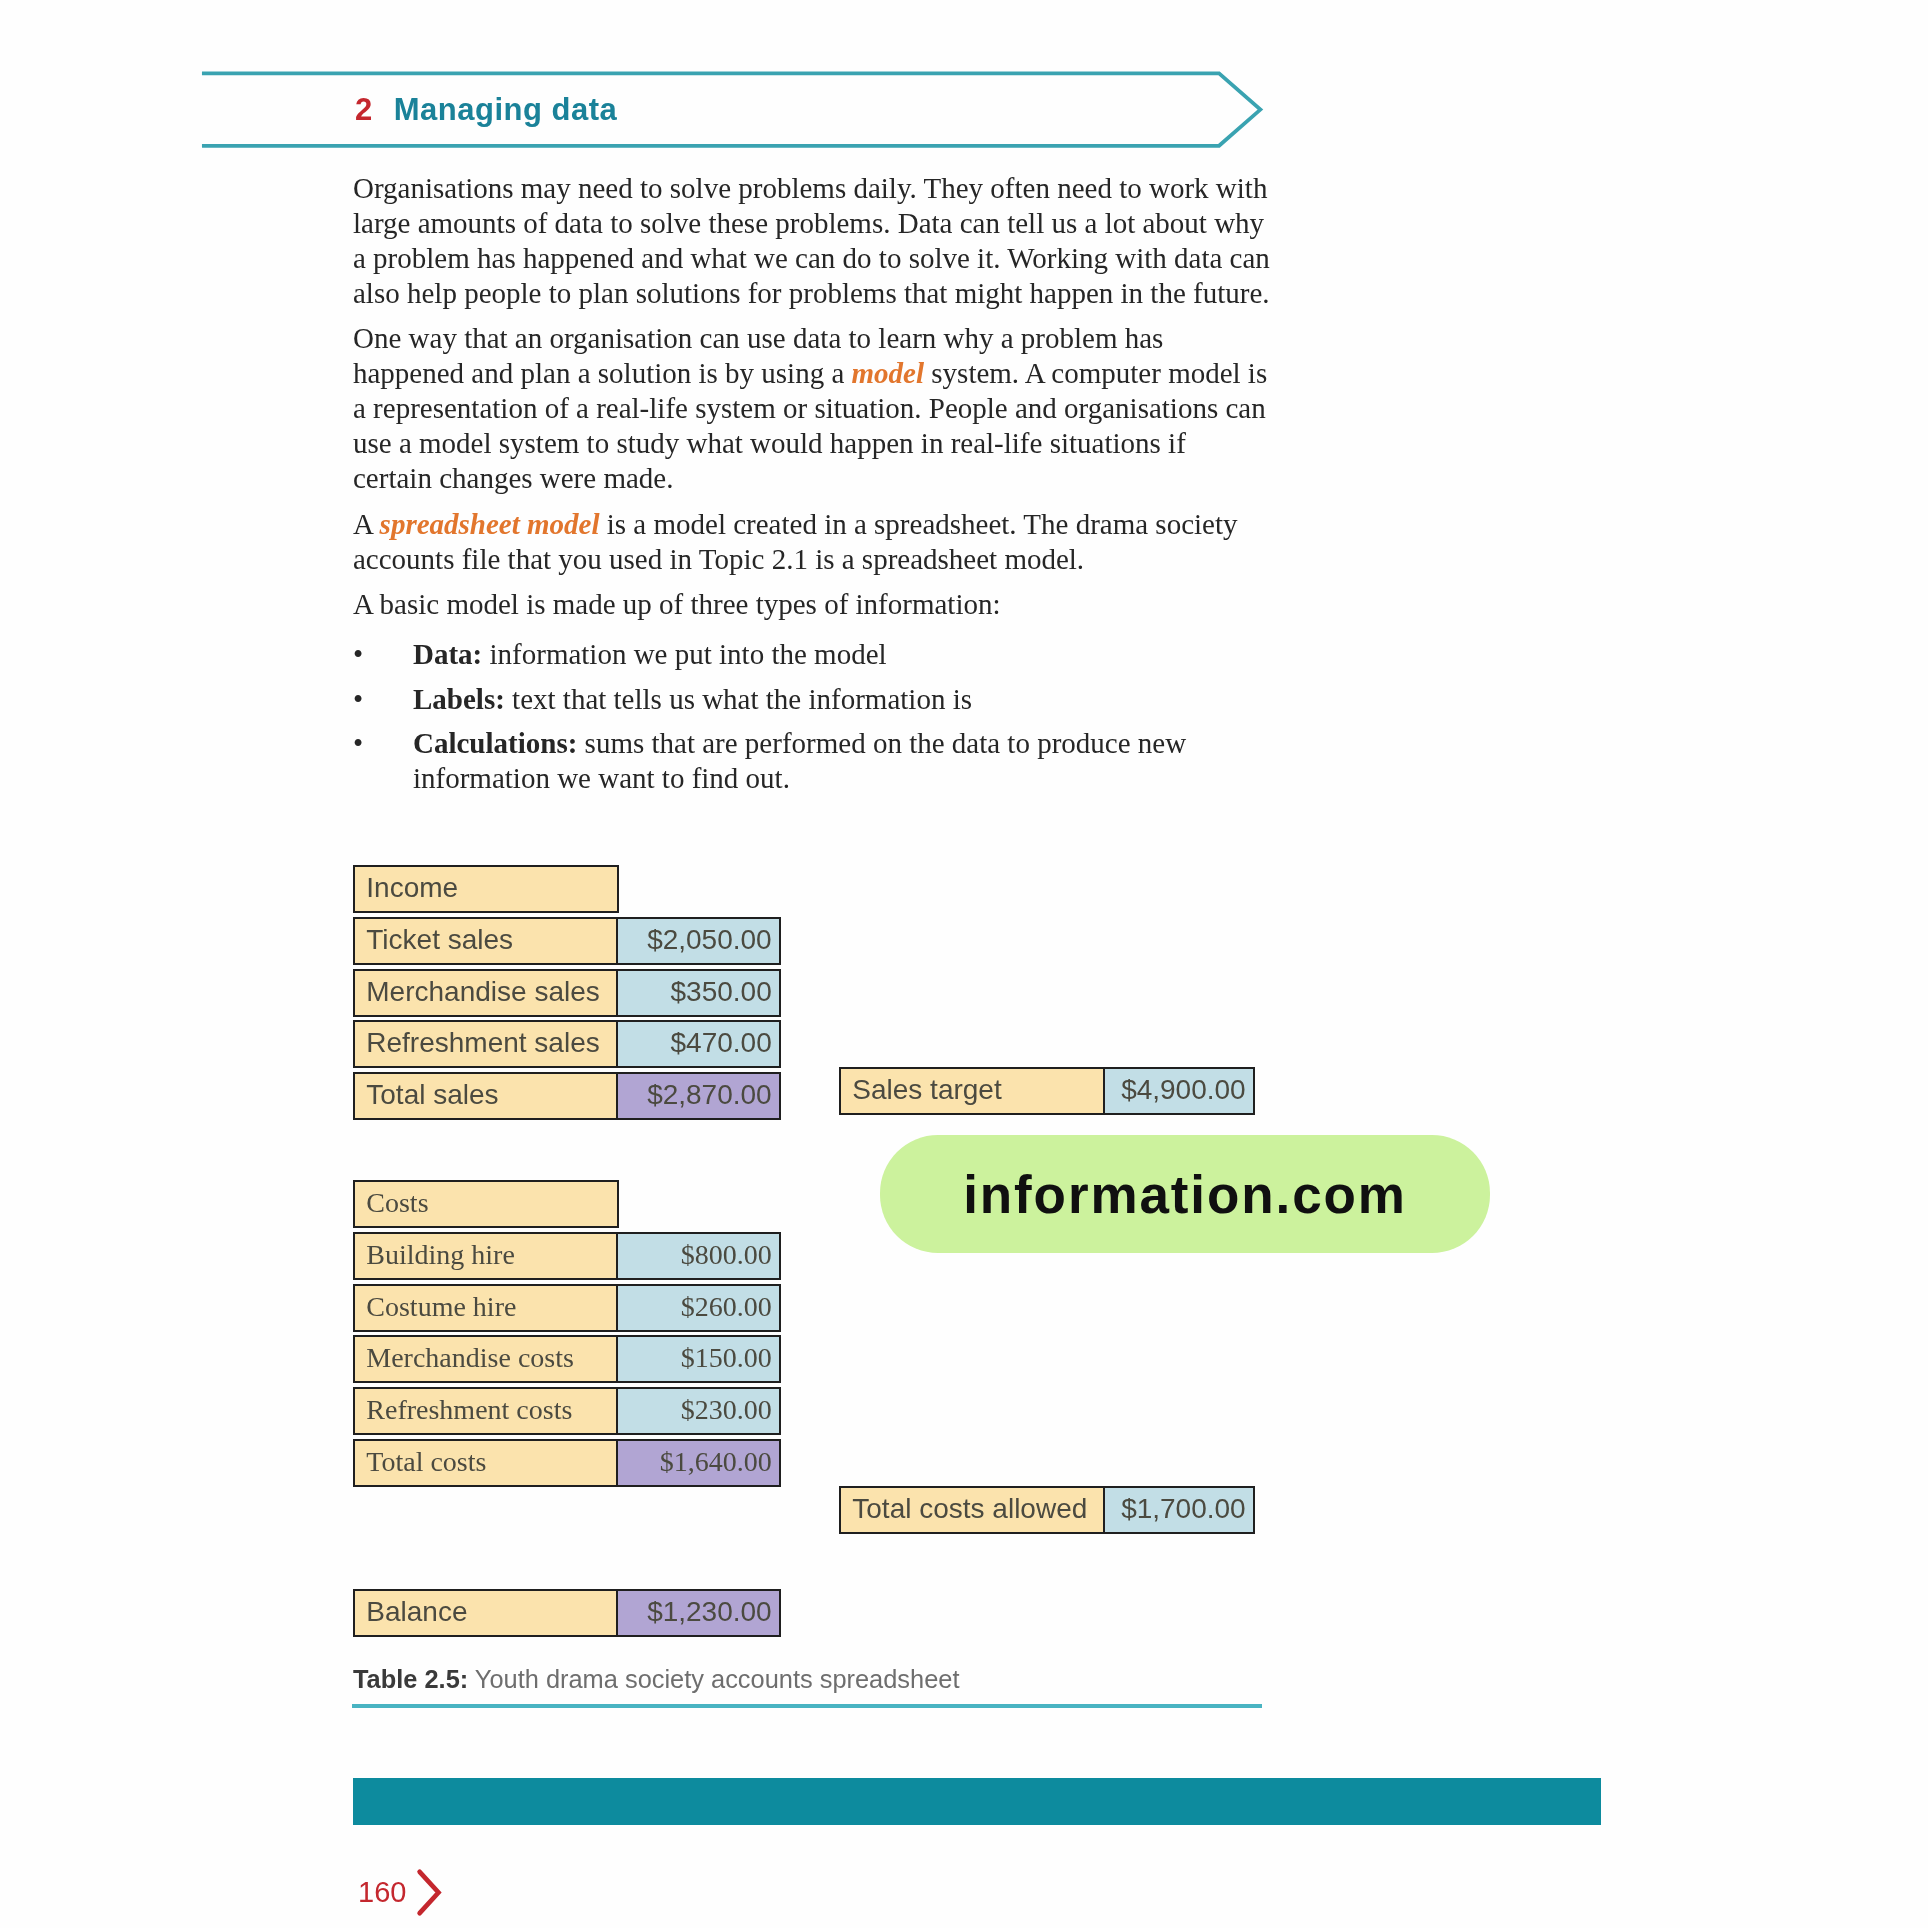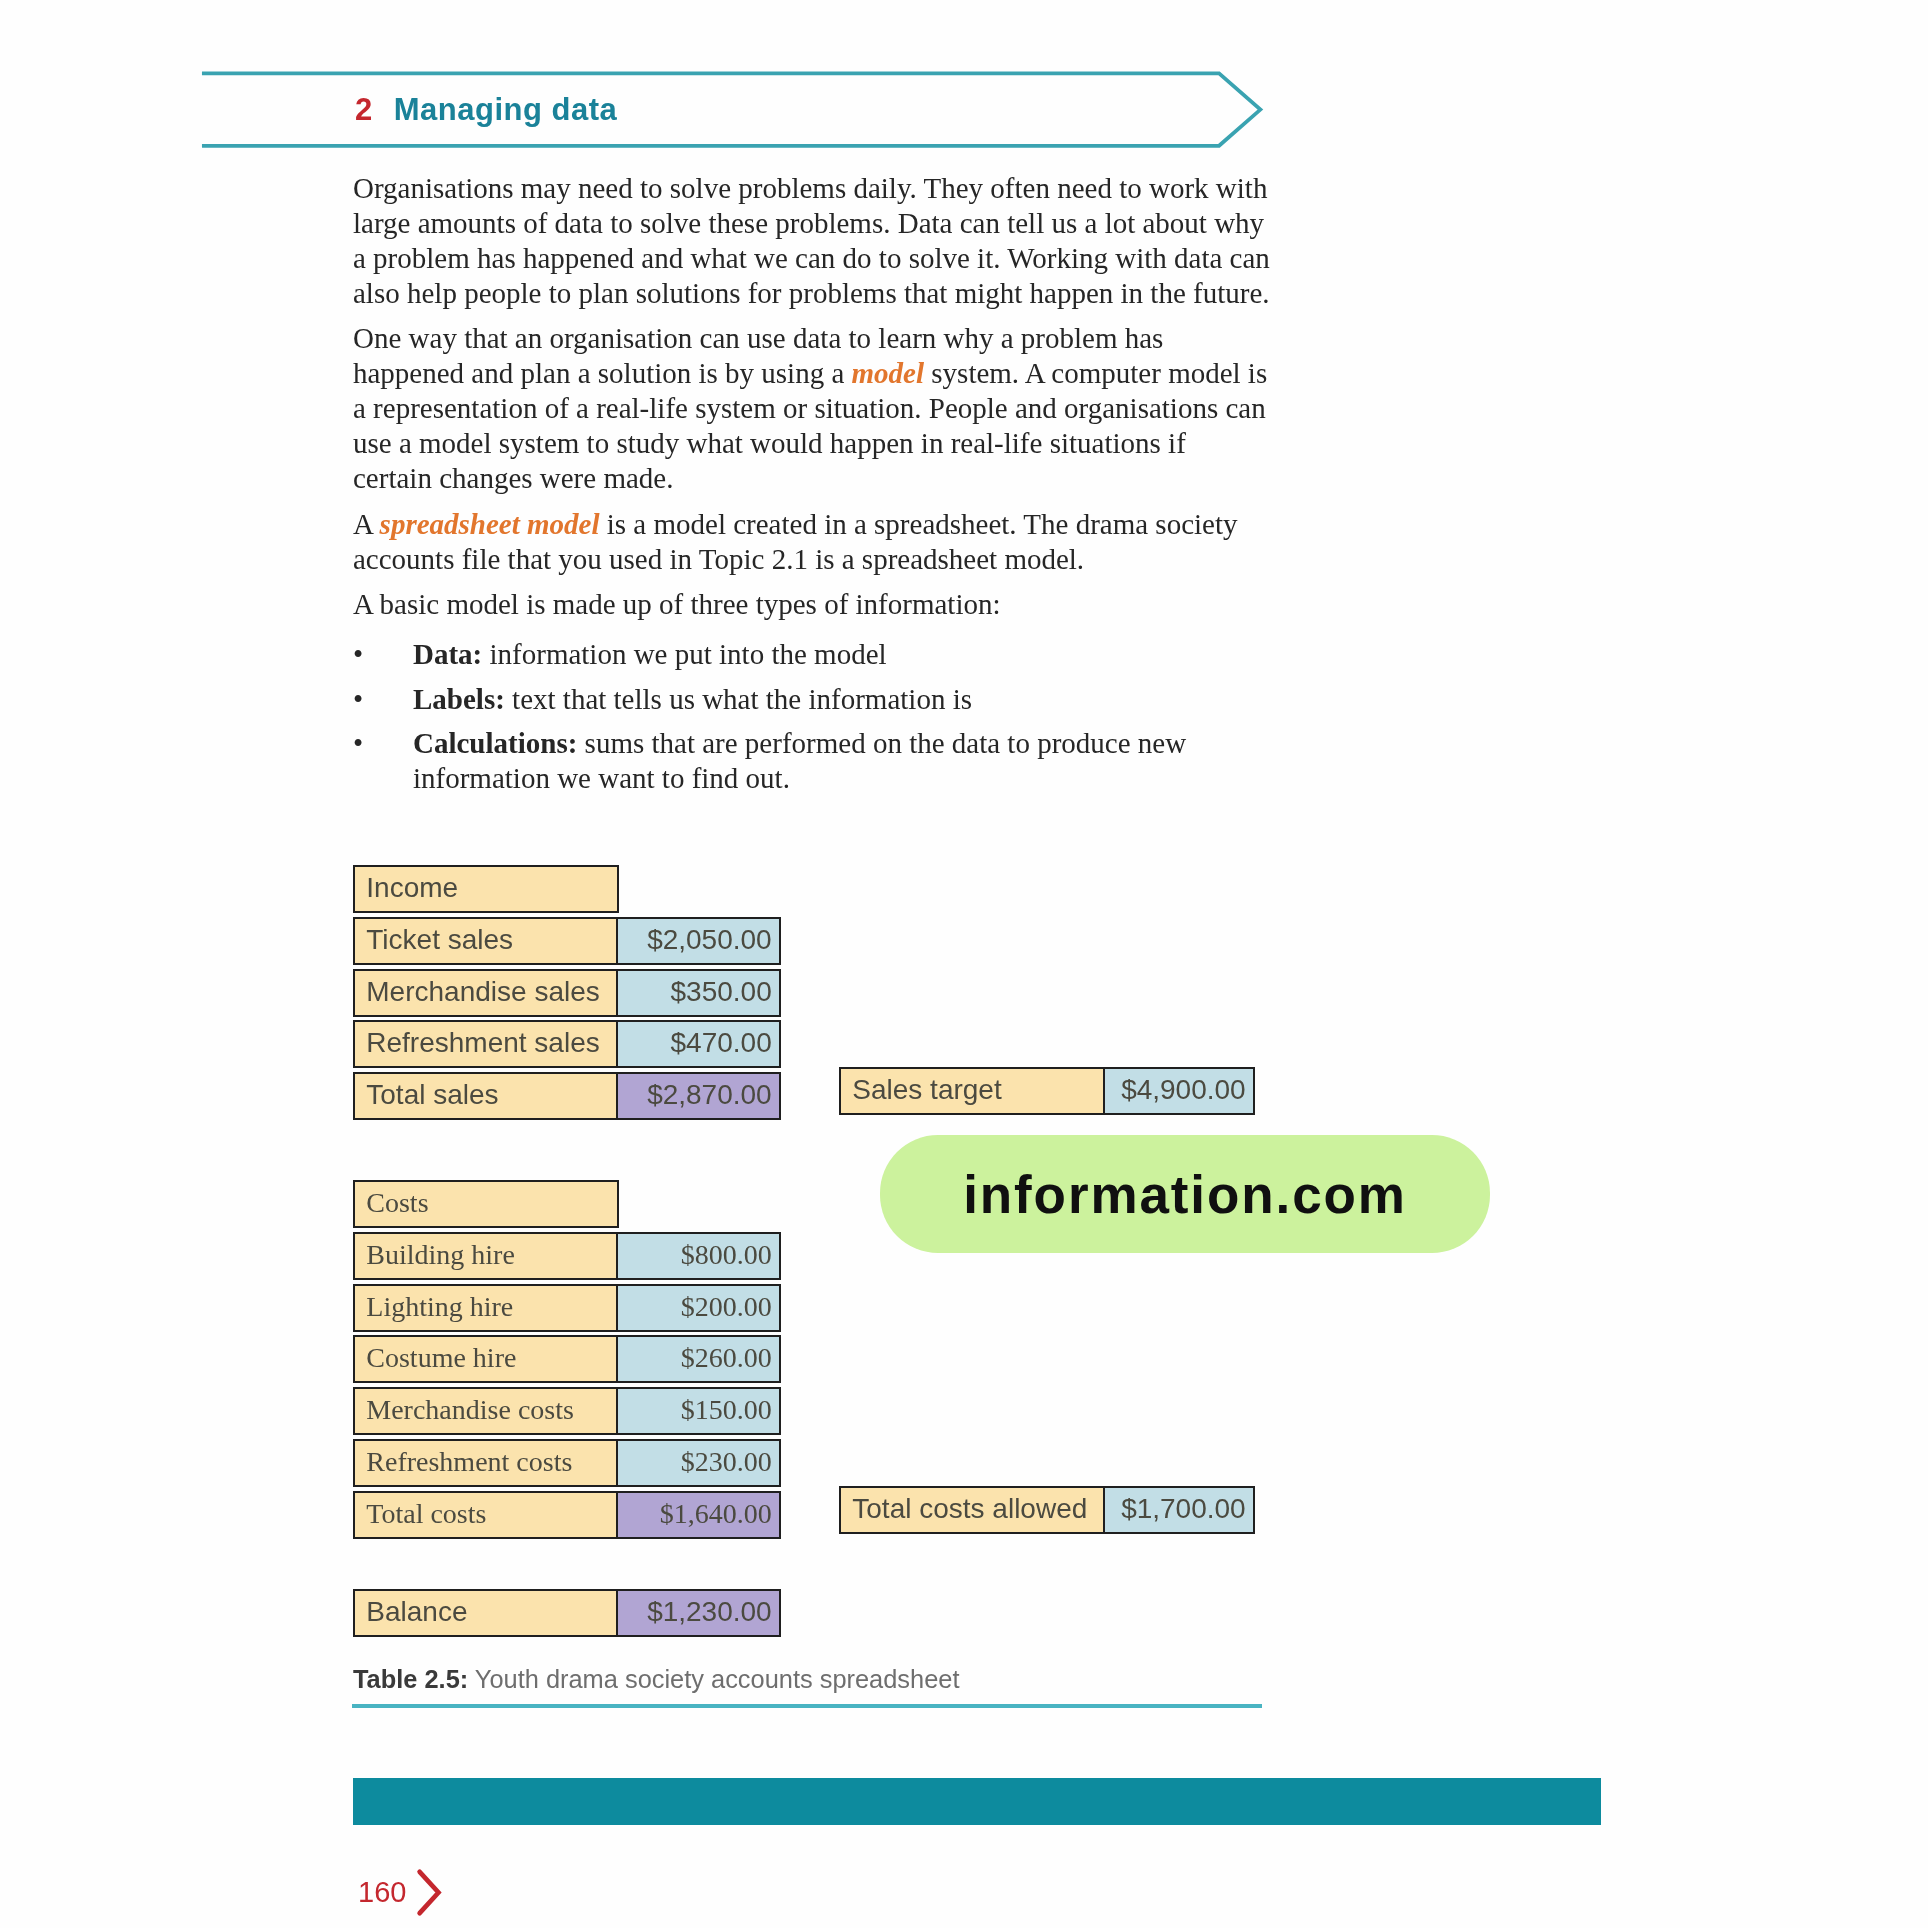--- a/index.html
+++ b/index.html
@@ -128,24 +128,20 @@
   <div class="costs-table">
     <div class="ss-row">
       <div class="ss-cell ss-label">Costs</div>
     </div>
     <div>
         <div class="ss-row">
           <div class="ss-cell ss-label">Building hire</div>
           <div class="ss-cell ss-value data">$800.00</div>
         </div>
         <div class="ss-row">
-          <div class="ss-cell ss-label">Lighting hire</div>
-          <div class="ss-cell ss-value data">$200.00</div>
-        </div>
-        <div class="ss-row">
           <div class="ss-cell ss-label">Costume hire</div>
           <div class="ss-cell ss-value data">$260.00</div>
         </div>
         <div class="ss-row">
           <div class="ss-cell ss-label">Merchandise costs</div>
           <div class="ss-cell ss-value data">$150.00</div>
         </div>
         <div class="ss-row">
           <div class="ss-cell ss-label">Refreshment costs</div>
           <div class="ss-cell ss-value data">$230.00</div>

